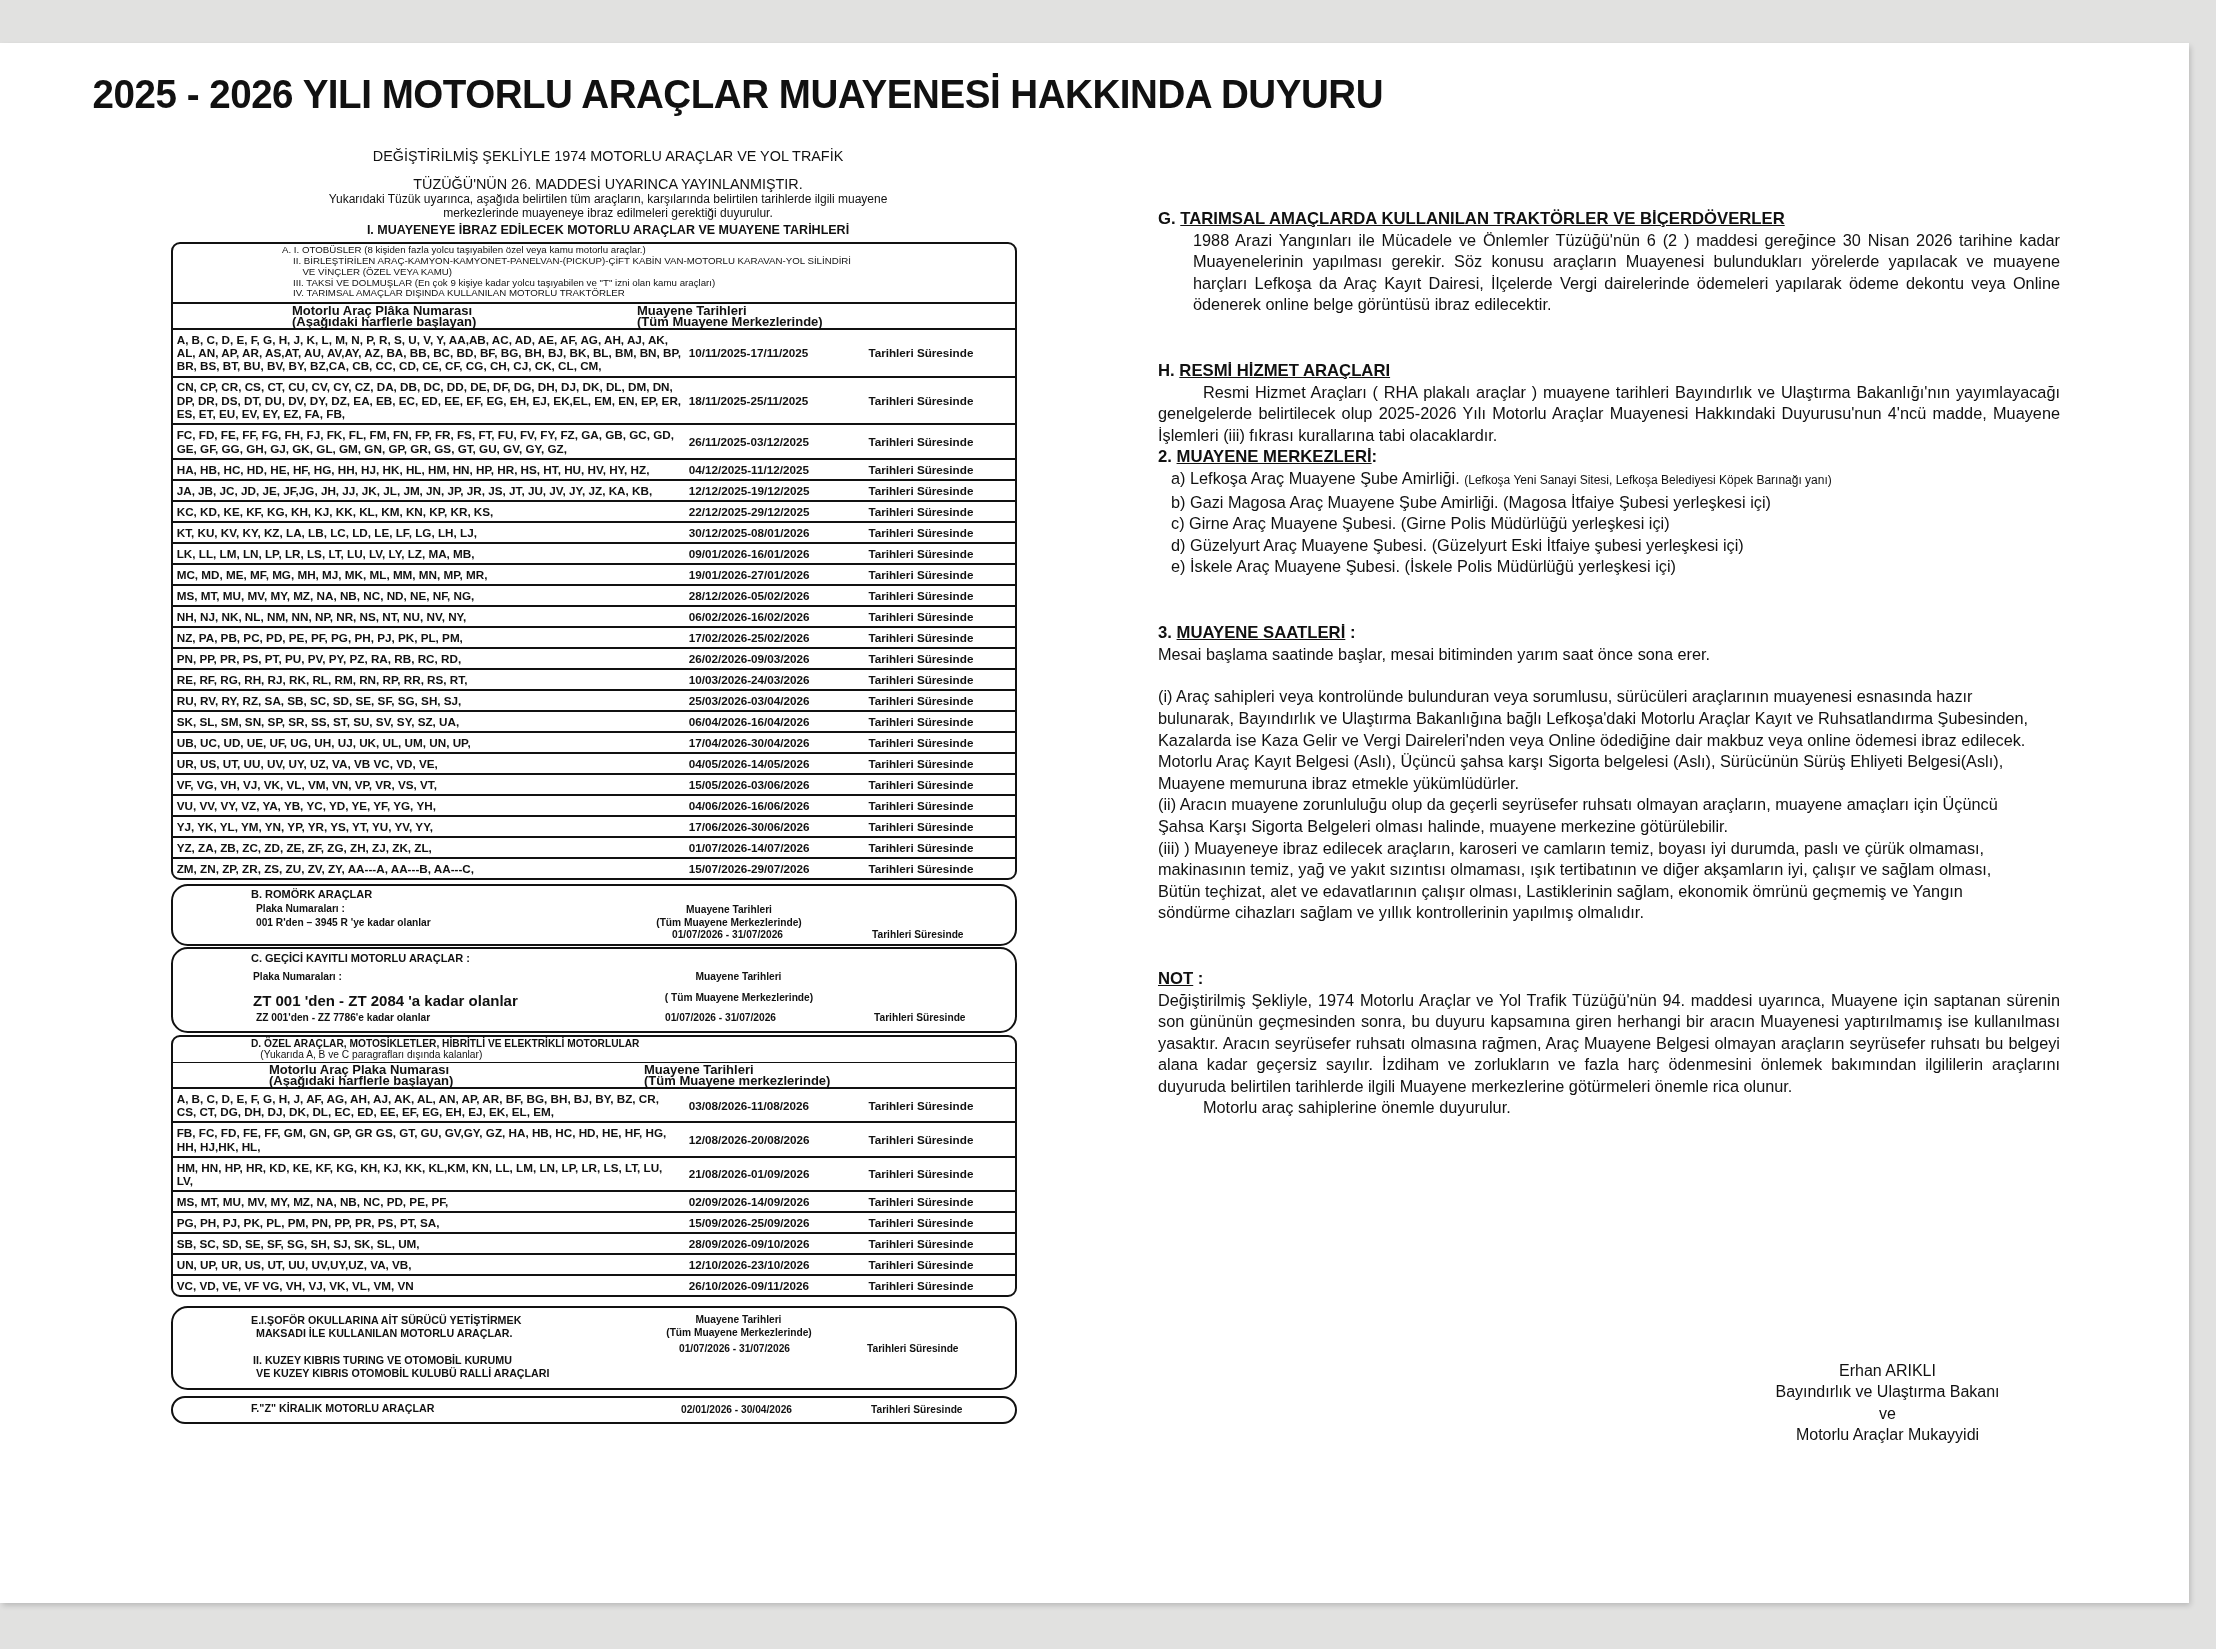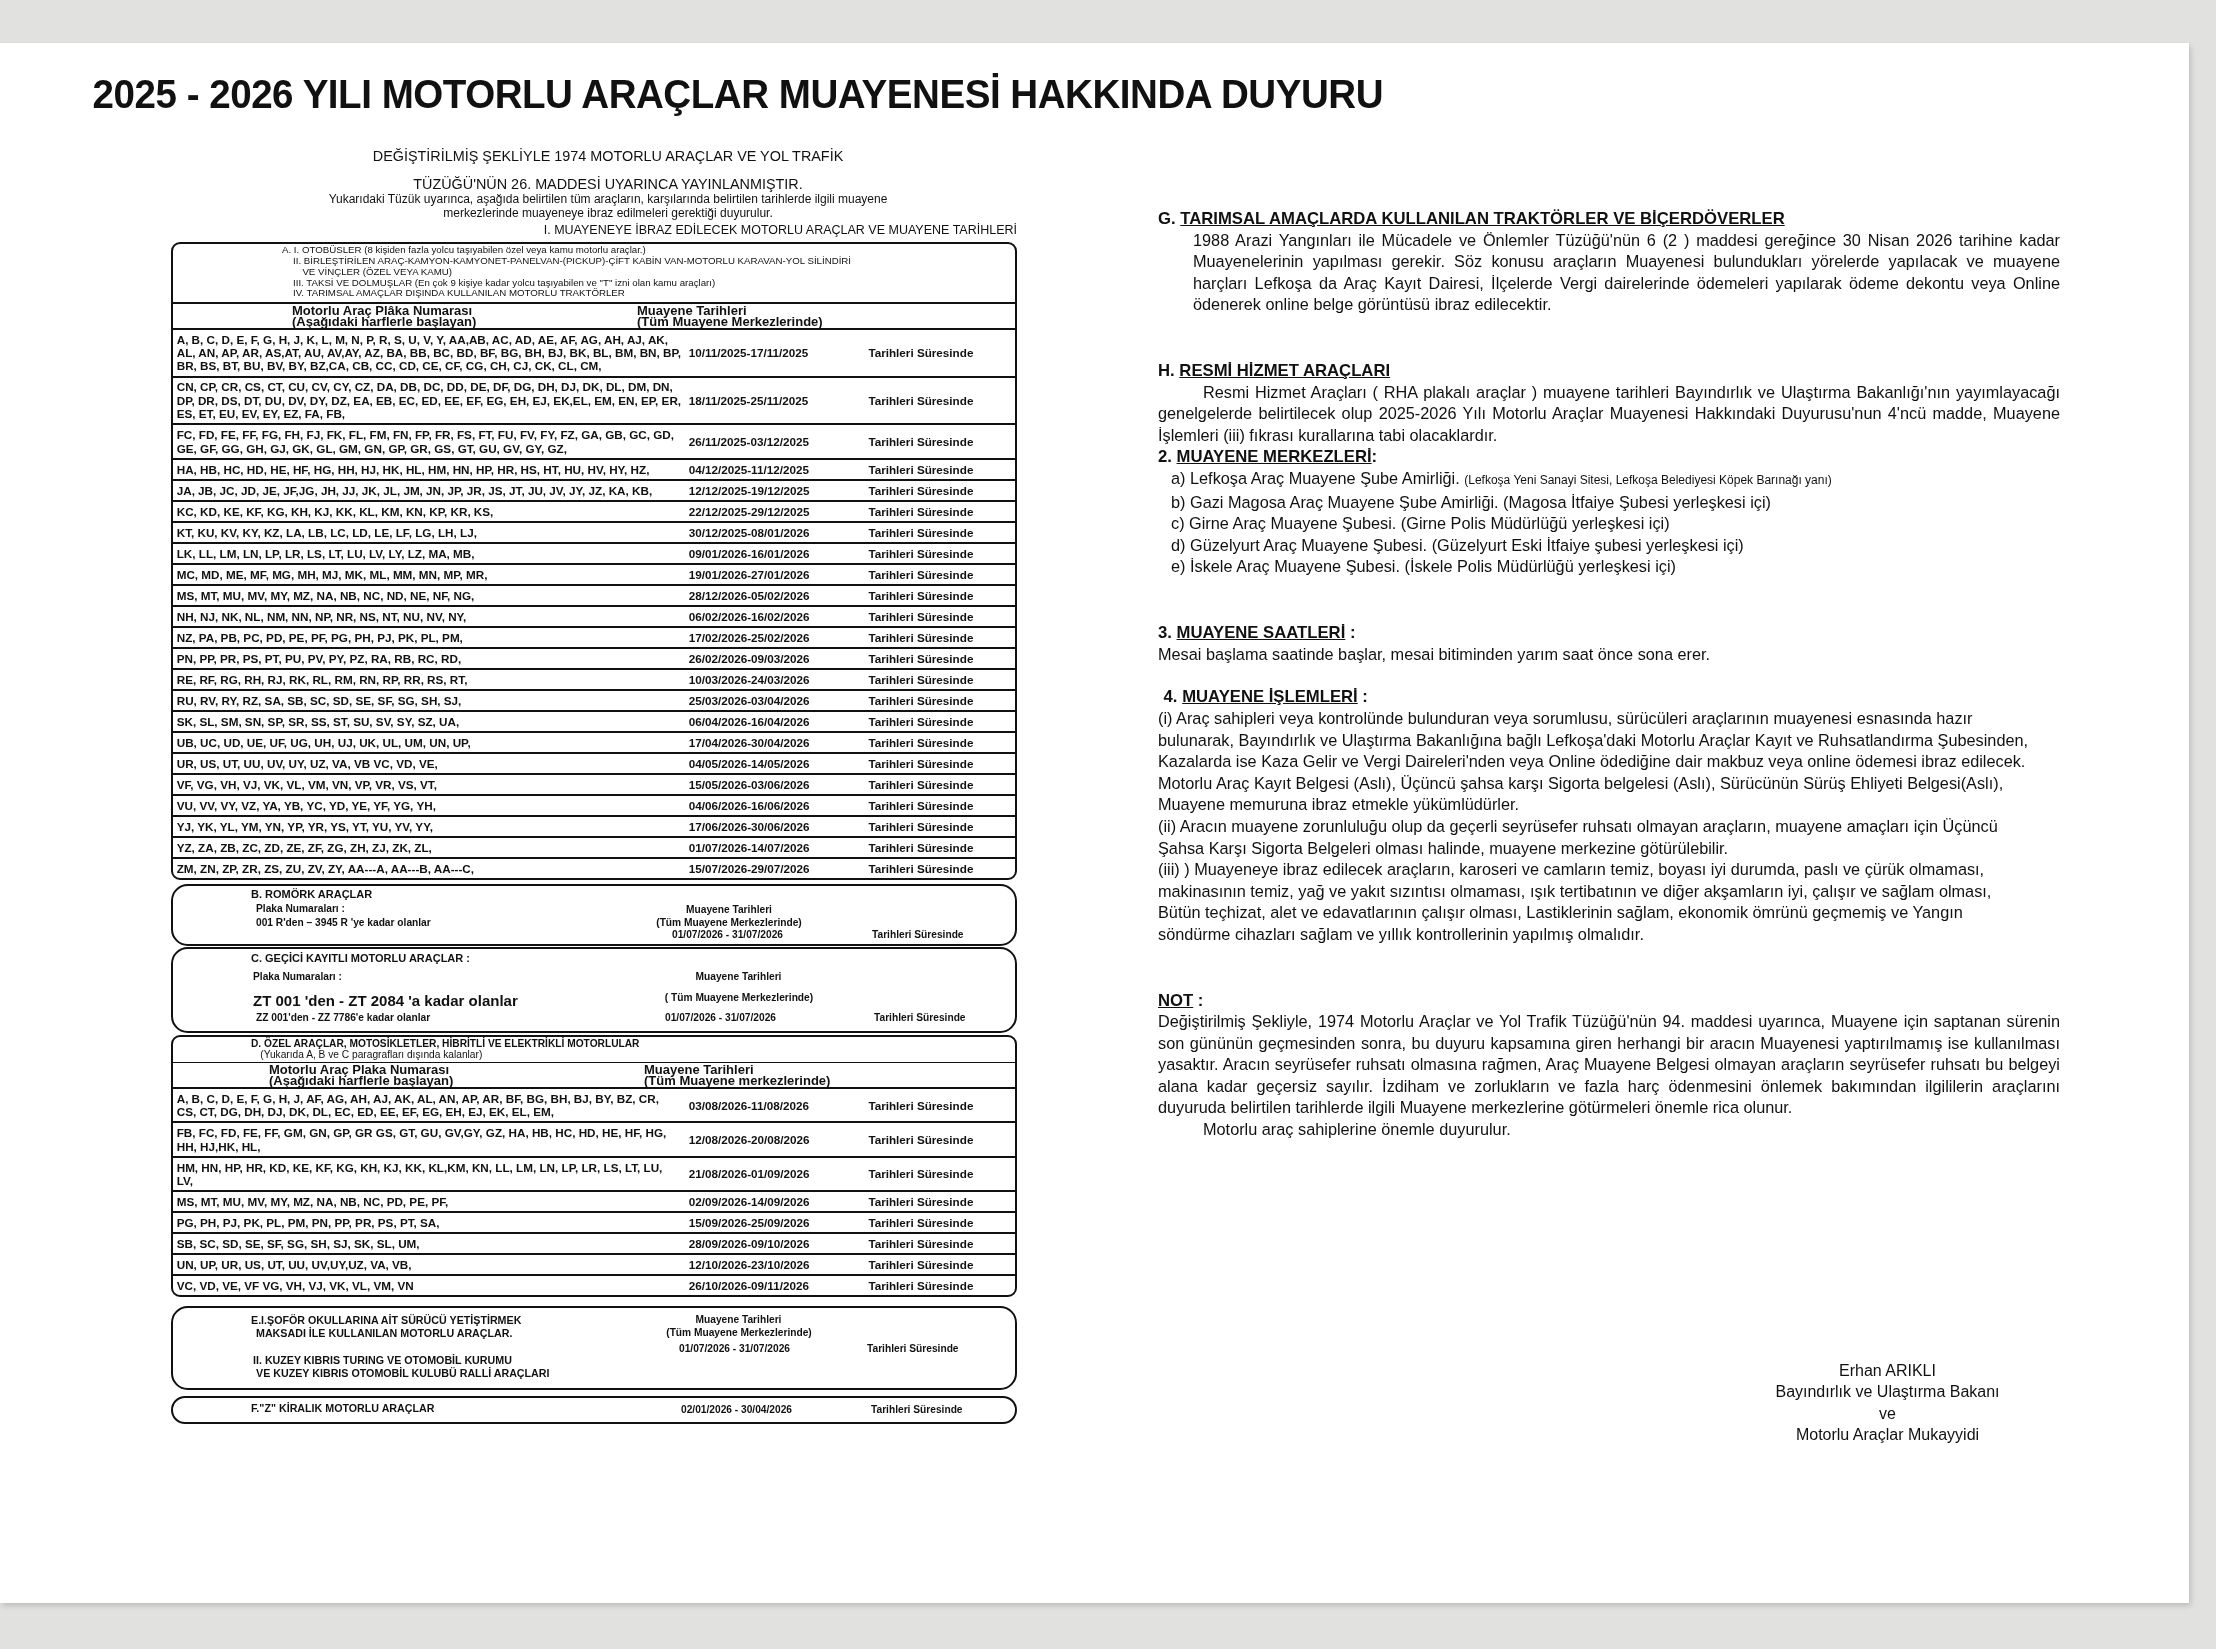--- a/index.html
+++ b/index.html
@@ -6,21 +6,21 @@
   body { width:2217px; height:1649px; background:#e1e1e0; position:relative; overflow:hidden;
          font-family:"Liberation Sans", sans-serif; color:#111; }
   .page { position:absolute; left:0; top:43px; width:2189px; height:1560px; background:#fff;
           box-shadow: 1.9px 2.8px 5.6px rgba(0,0,0,0.18); }
   .title { position:absolute; left:0; top:28px; width:1475px; text-align:center;
            font-size:41px; font-weight:bold; letter-spacing:-0.5px; transform:scaleX(0.94); transform-origin:742px 0; }
   
   .left { position:absolute; left:171px; top:93px; width:846px; }
   .hdr { text-align:center; font-weight:normal; font-size:14.4px; line-height:16px; margin-left:28px;margin-top:12px; }
   .hdr-sub { text-align:center; font-size:12px; line-height:14px; margin-left:28px; }
-  .hdr-sec { text-align:right; font-weight:normal; font-size:12.5px; line-height:16px; margin-left:28px; margin-top:1.9px; }
+  .hdr-sec { text-align:center; font-weight:bold; font-size:12.5px; line-height:16px; margin-left:28px; margin-top:1.9px; }
   .box { border:2.3px solid #111; border-radius:9px; margin-top:3.7px; overflow:hidden; }
   .cats { font-size:9.7px; line-height:10.7px; padding:1.9px 0 2.8px 109px; }
   .cats div { white-space:nowrap; }
   .colhead { border-top:2.3px solid #111; display:flex; font-weight:bold; font-size:13px; line-height:11px; padding:1px 0; }
   .colhead .c1 { width:332px; padding-left:119px; box-sizing:border-box; }
   .colhead .c2 { flex:1; }
   .row { display:flex; align-items:center; border-top:2.3px solid #111; font-weight:bold; font-size:11.7px; line-height:13.4px; }
   .row .plates { width:512px; padding:2.8px 3.7px; box-sizing:border-box; }
   .row .dates { width:176px; padding-left:3.7px; box-sizing:border-box; }
   .row .status { flex:1; padding-left:7.4px; }
@@ -307,23 +307,20 @@
         <div><span>e) İskele Araç Muayene Şubesi. (İskele Polis Müdürlüğü yerleşkesi içi)</span></div>
       </div>
 
     <div style="height:44px"></div>
     <div class="sec-h">
       <span>3. </span><u>MUAYENE SAATLERİ</u><span> :</span>
     </div>
     <div>Mesai başlama saatinde başlar, mesai bitiminden yarım saat önce sona erer.</div>
 
     <div style="height:21.3px"></div>
-    <div class="sec-h" style="padding-left:5.6px">
-      <span>4. </span><u>MUAYENE İŞLEMLERİ</u><span> :</span>
-    </div>
     <div style="width:872px">
       <div>(i) Araç sahipleri veya kontrolünde bulunduran veya sorumlusu, sürücüleri araçlarının muayenesi esnasında hazır bulunarak, Bayındırlık ve Ulaştırma Bakanlığına bağlı Lefkoşa'daki Motorlu Araçlar Kayıt ve Ruhsatlandırma Şubesinden, Kazalarda ise Kaza Gelir ve Vergi Daireleri'nden veya Online ödediğine dair makbuz veya online ödemesi ibraz edilecek. Motorlu Araç Kayıt Belgesi (Aslı), Üçüncü şahsa karşı Sigorta belgelesi (Aslı), Sürücünün Sürüş Ehliyeti Belgesi(Aslı), Muayene memuruna ibraz etmekle yükümlüdürler.</div>
       <div>(ii) Aracın muayene zorunluluğu olup da geçerli seyrüsefer ruhsatı olmayan araçların, muayene amaçları için Üçüncü Şahsa Karşı Sigorta Belgeleri olması halinde, muayene merkezine götürülebilir.</div>
       <div>(iii) ) Muayeneye ibraz edilecek araçların, karoseri ve camların temiz, boyası iyi durumda, paslı ve çürük olmaması, makinasının temiz, yağ ve yakıt sızıntısı olmaması, ışık tertibatının ve diğer akşamların iyi, çalışır ve sağlam olması, Bütün teçhizat, alet ve edavatlarının çalışır olması, Lastiklerinin sağlam, ekonomik ömrünü geçmemiş ve Yangın söndürme cihazları sağlam ve yıllık kontrollerinin yapılmış olmalıdır.</div>
     </div>
 
     <div style="height:44px"></div>
     <div class="sec-h">
       <u>NOT</u><span> :</span>
     </div>

